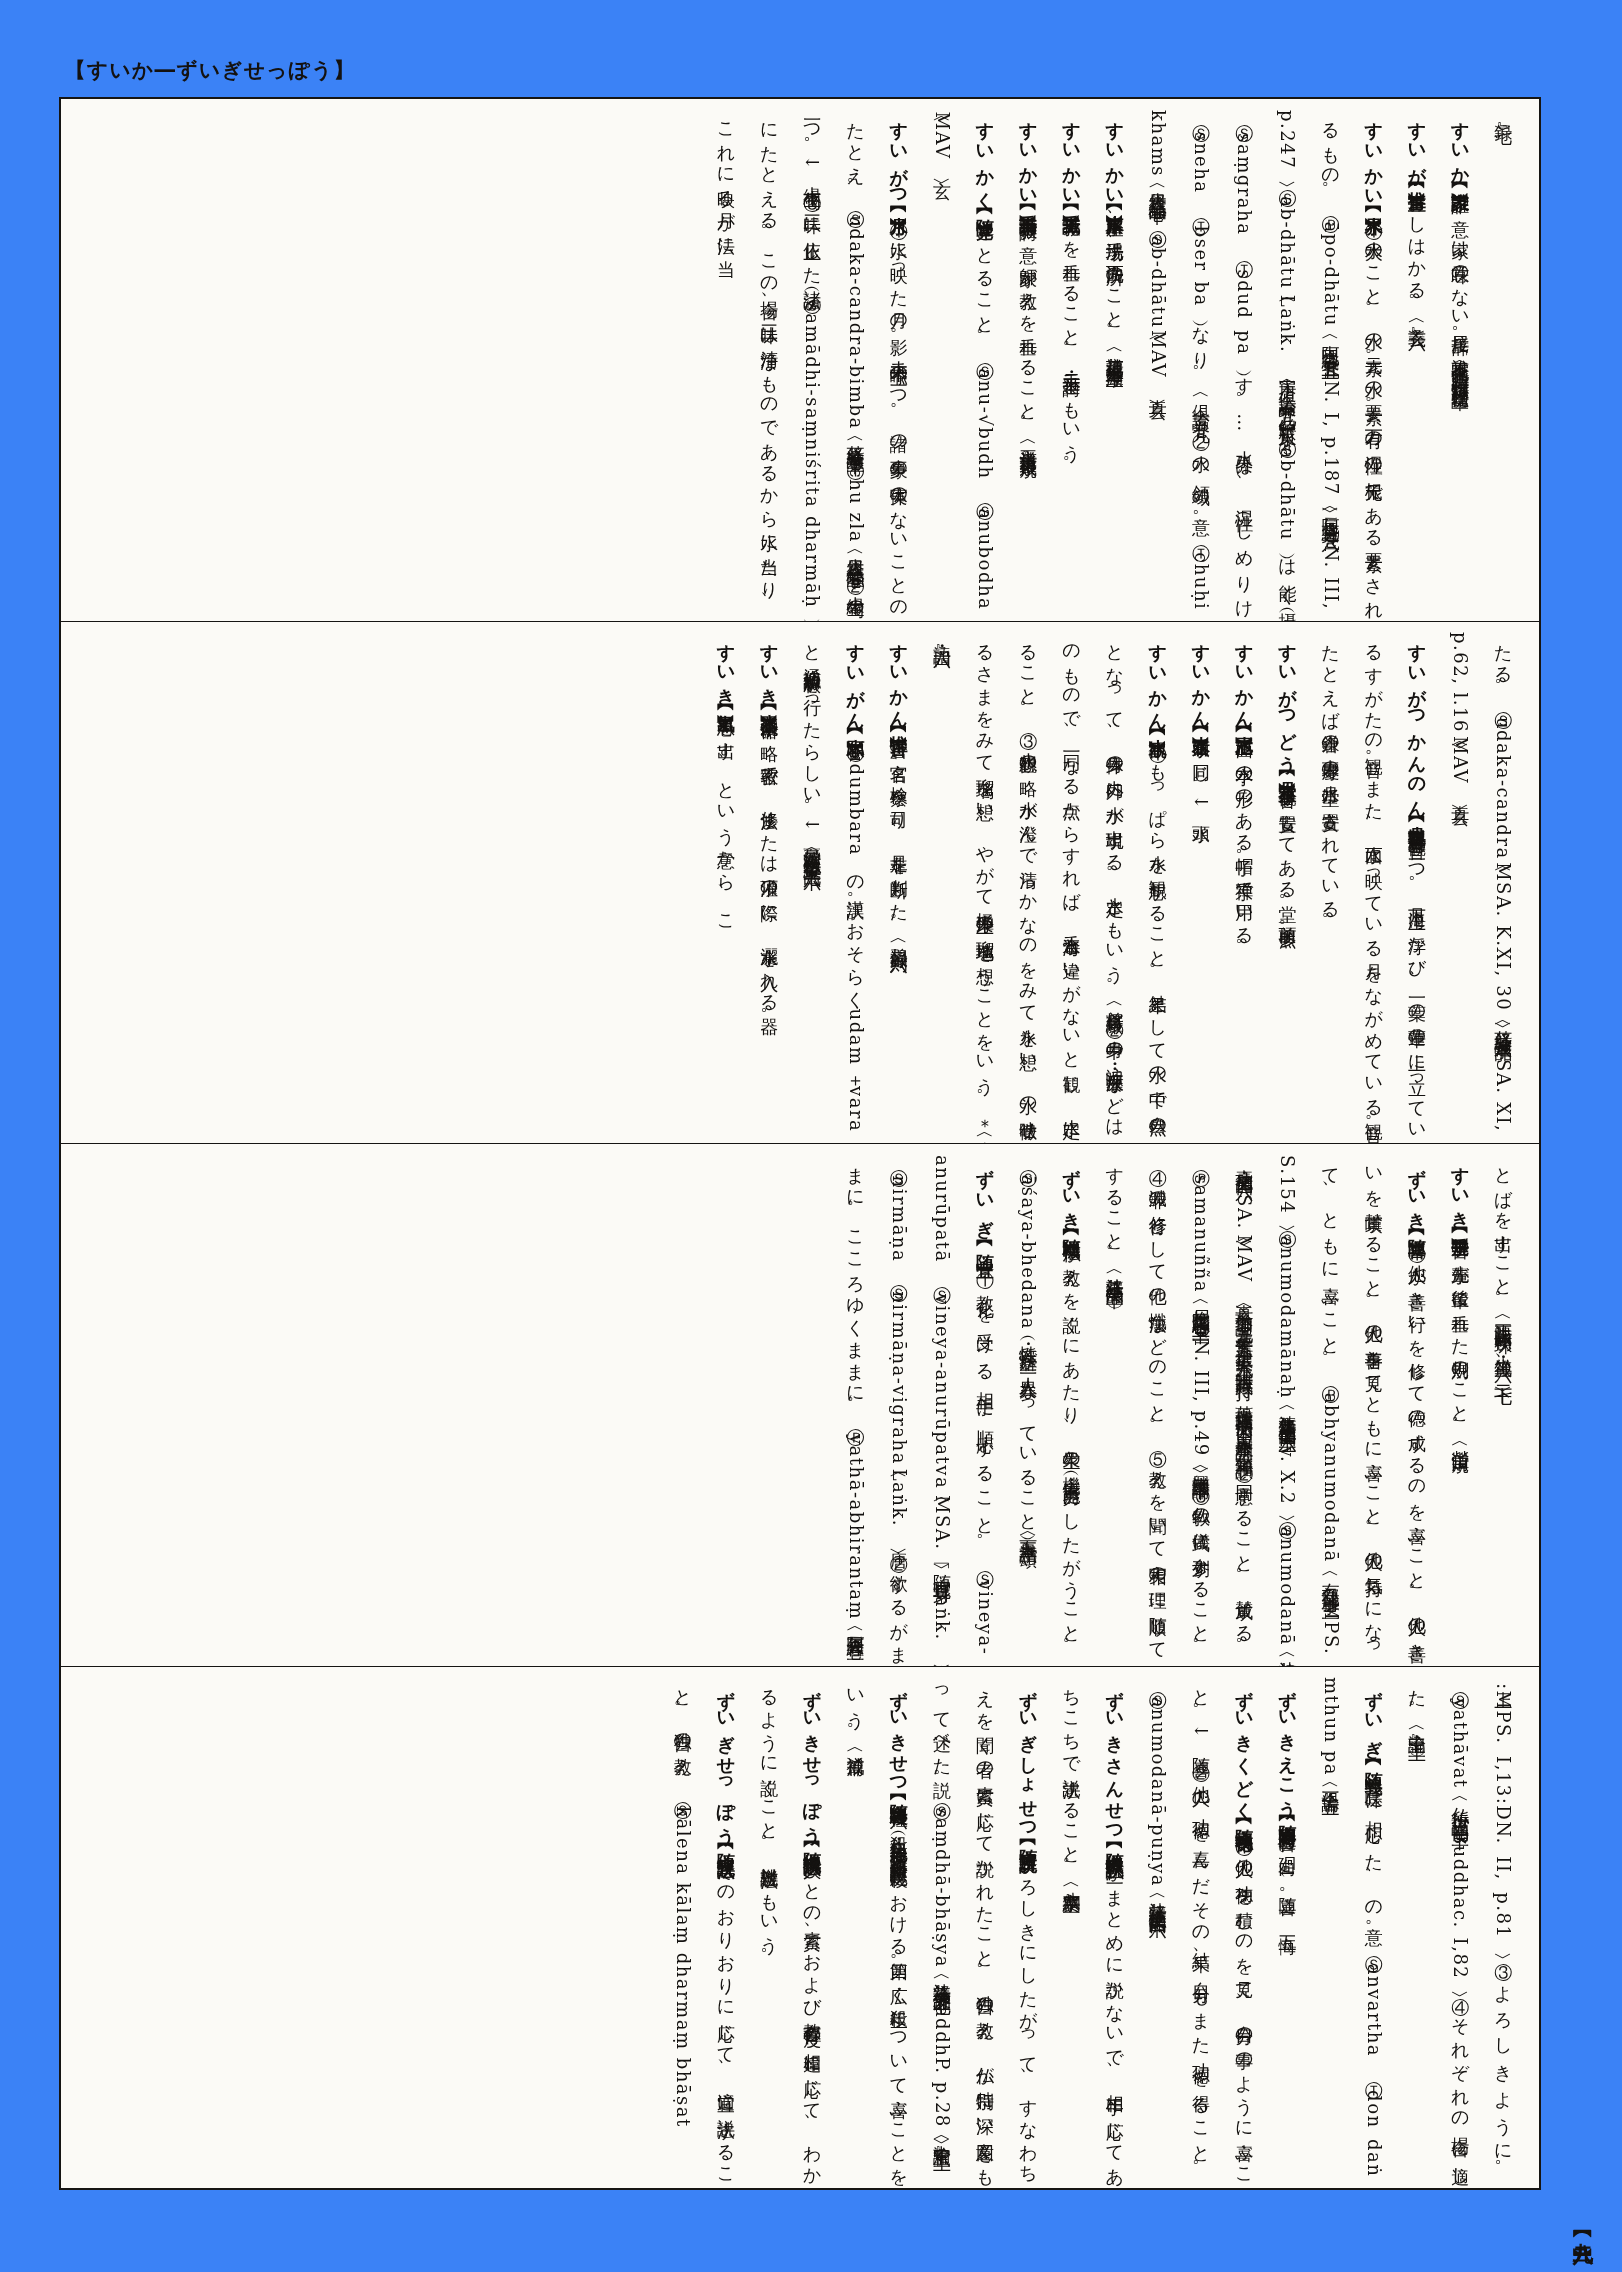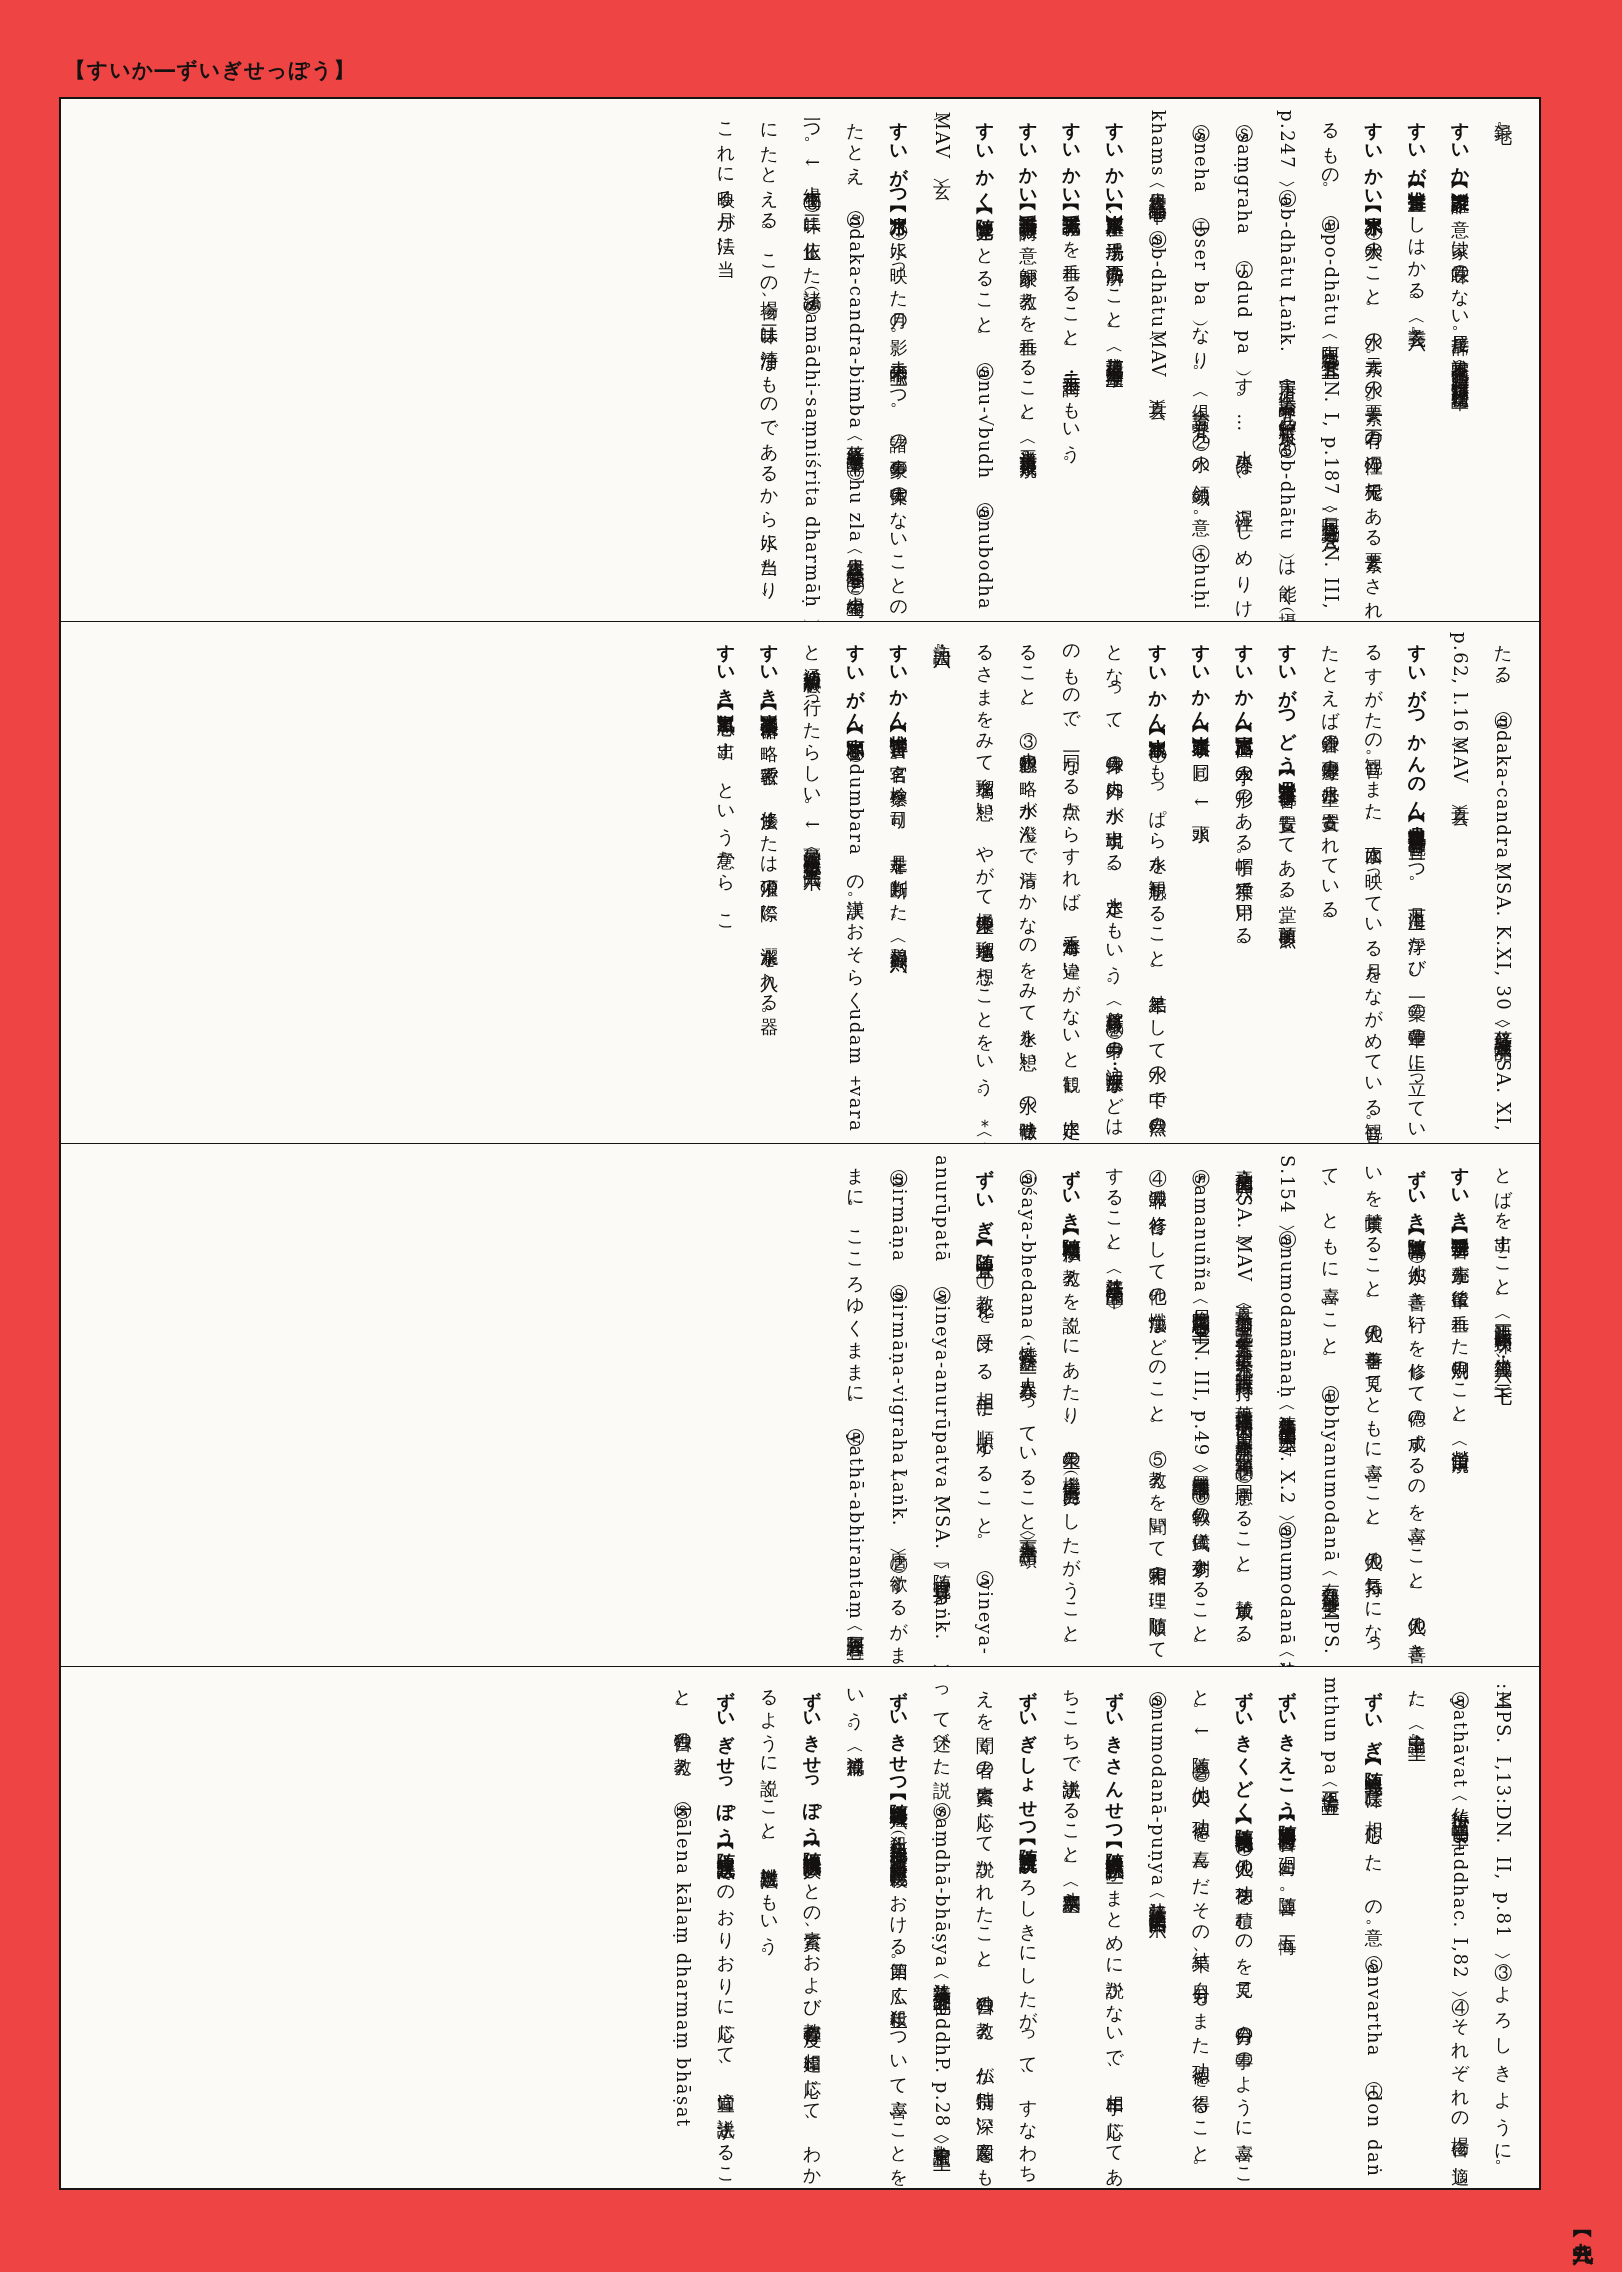--- a/index.html
+++ b/index.html
@@ -1,21 +1,21 @@
 <!DOCTYPE html>
 <html lang="ja" style="font-size:12px"><head>
 <meta charset="utf-8">
 <style>
   html,body{margin:0;padding:0;}
   body{
     width:1623px;height:2273px;position:relative;
     background:#faf9f5;color:#141210;
     font-family:"DejaVu Serif","Liberation Serif",serif;
   }
-  .sheet{position:absolute;left:0;top:0;width:1623px;height:2273px;background:#ef4444;}
+  .sheet{position:absolute;left:0;top:0;width:1623px;height:2273px;background:#3b82f6;}
   .running-head{
     position:absolute;left:65px;top:56px;
     font-size:20.5px;letter-spacing:1.5px;font-weight:bold;
     font-family:"DejaVu Sans","Liberation Sans",sans-serif;
   }
   .page-number{
     position:absolute;right:26px;bottom:35px;
     writing-mode:vertical-rl;text-orientation:mixed;
     font-size:20.5px;letter-spacing:3px;font-weight:bold;
     font-family:"DejaVu Sans","Liberation Sans",sans-serif;

